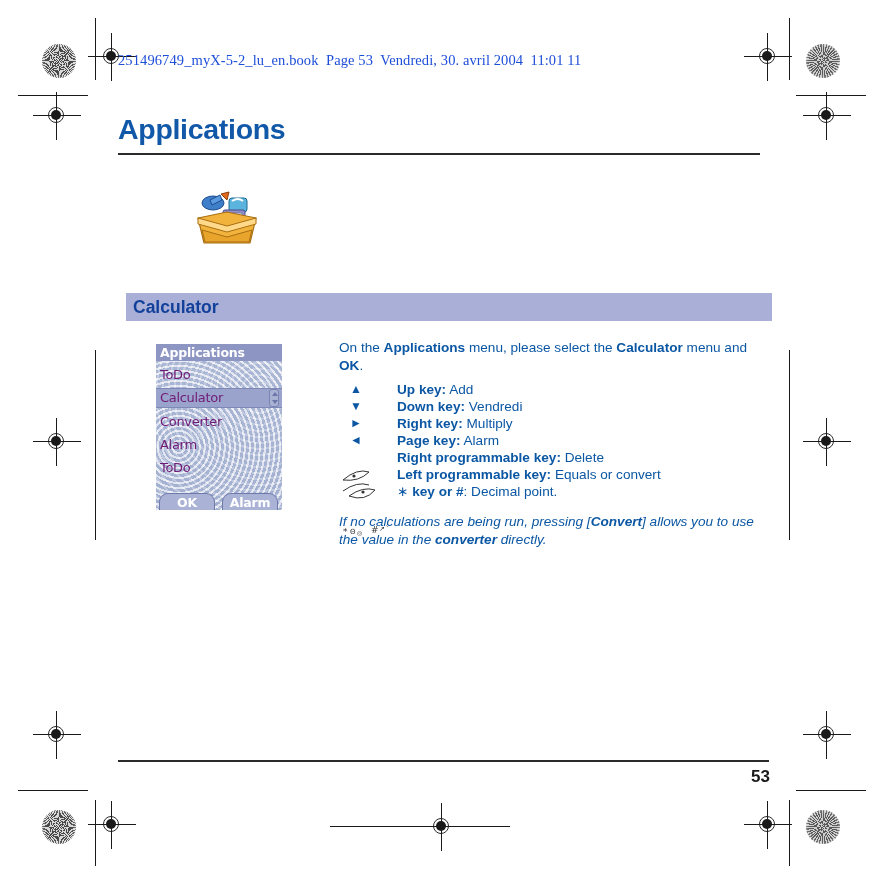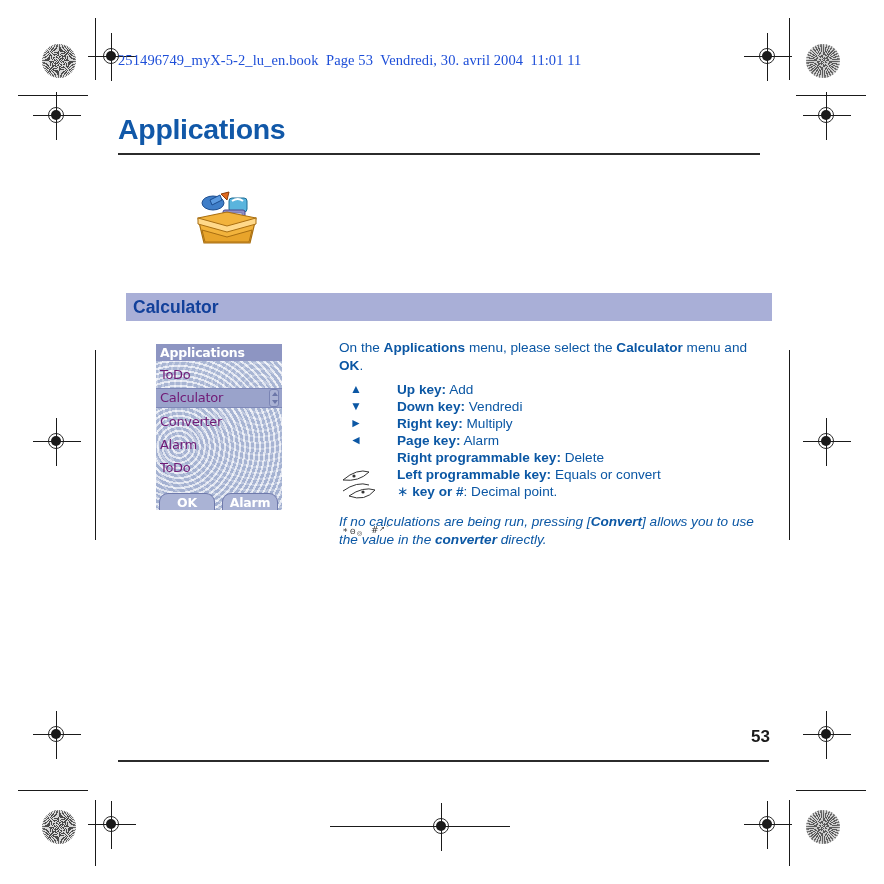--- a/index.html
+++ b/index.html
@@ -270,21 +270,21 @@
   .note b { font-weight: bold; font-style: italic; }
 
   .footer-rule {
     position: absolute;
     left: 118px; top: 760px;
     width: 651px; height: 2px;
     background: #2b2b2b;
   }
   .pagenum {
     position: absolute;
-    left: 740px; top: 727px;
+    left: 740px; top: 767px;
     width: 30px;
     text-align: right;
     font-size: 17px;
     font-weight: bold;
     color: #1a1a1a;
     font-family: "Liberation Sans", sans-serif;
   }
 </style>
 </head>
 <body>

